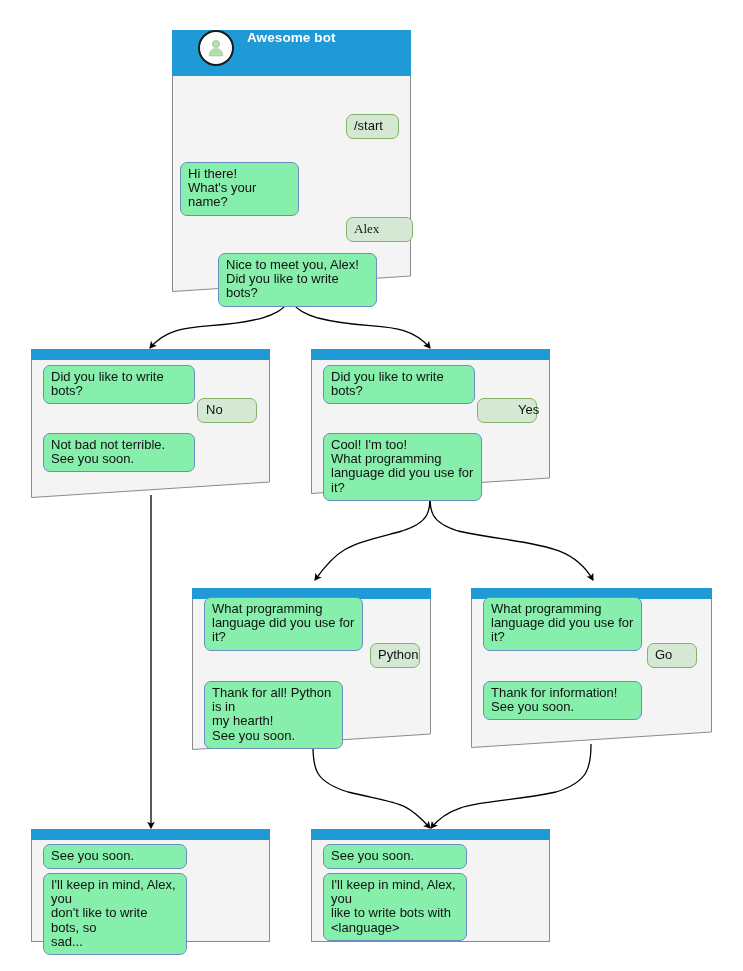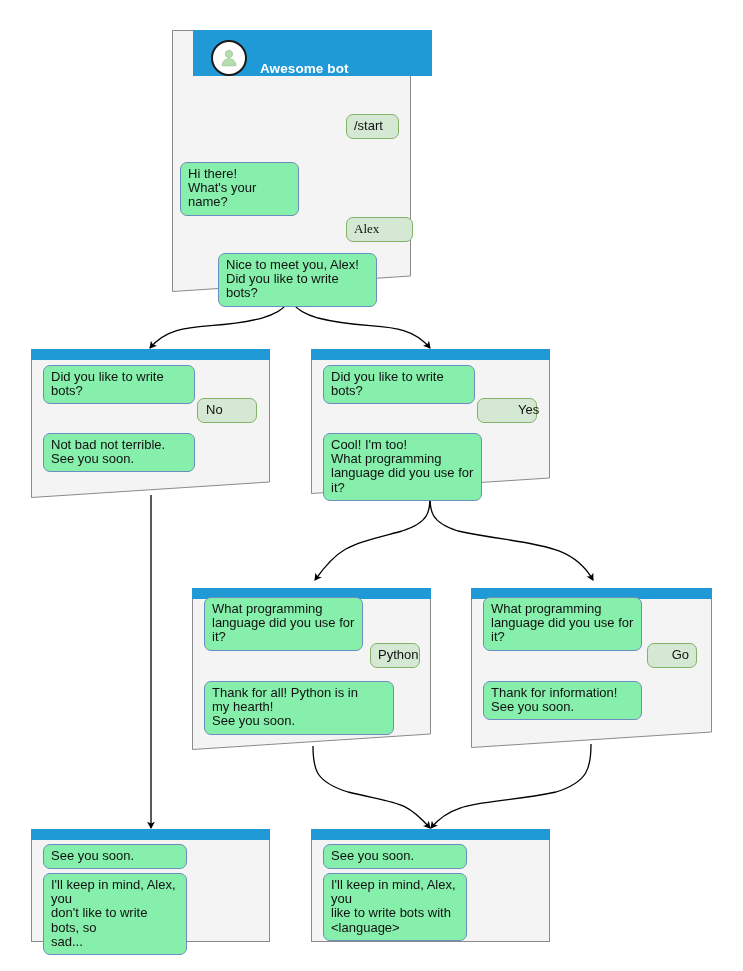--- a/index.html
+++ b/index.html
@@ -52,25 +52,24 @@
     pointer-events: none;
   }
   
   .hdr-full {
     position: absolute;
     left: 0; top: 0;
     width: 100%;
     height: 46px;
     background: #1f9ad6;
     display: flex;
-    align-items: flex-end;
-    box-sizing: border-box;
-    padding-left: 18px;
+    align-items: flex-start;
+    box-sizing: border-box;
+    padding-left: 26px;
     z-index: 3;
-    margin-left: 21px;
   }
   .hdr-thin {
     position: absolute;
     left: 0; top: 0;
     width: 100%;
     height: 11px;
     background: #1f9ad6;
     z-index: 3;
   }
   .avatar {
@@ -202,36 +201,36 @@
   <div class="card" style="left:192px; top:588px; width:239px; height:162px;">
     <svg class="card-edge" viewBox="0 0 239 162" preserveAspectRatio="none">
       <path d="M0.5,0.5 L238.5,0.5 L238.5,146 L0.5,161.5 Z" fill="#f4f4f4" stroke="#8a8a8a" stroke-width="1"></path>
     </svg>
     <div class="hdr-thin"></div>
 
     <div class="msgs" style="top:11px;">
       <div class="bubble bot" style="left:12px; top:-2px; width:159px;">What programming
 language did you use for it?</div>
       <div class="bubble user" style="left:178px; top:44px; width:50px;">Python</div>
-      <div class="bubble bot" style="left:12px; top:82px; width:190px;">Thank for all! Python is in
+      <div class="bubble bot" style="left:12px; top:82px; width:139px;">Thank for all! Python is in
 my hearth!
 See you soon.</div>
     </div>
   </div>
 
   <div class="card" style="left:471px; top:588px; width:241px; height:160px;">
     <svg class="card-edge" viewBox="0 0 241 160" preserveAspectRatio="none">
       <path d="M0.5,0.5 L240.5,0.5 L240.5,144 L0.5,159.5 Z" fill="#f4f4f4" stroke="#8a8a8a" stroke-width="1"></path>
     </svg>
     <div class="hdr-thin"></div>
 
     <div class="msgs" style="top:11px;">
       <div class="bubble bot" style="left:12px; top:-2px; width:159px;">What programming
 language did you use for it?</div>
-      <div class="bubble user" style="left:176px; top:44px; width:50px;text-align:right;">Go</div>
+      <div class="bubble user" style="left:176px; top:44px; width:50px;">Go</div>
       <div class="bubble bot" style="left:12px; top:82px; width:159px;">Thank for information!
 See you soon.</div>
     </div>
   </div>
 
   <div class="card" style="left:31px; top:829px; width:239px; height:113px;">
     <div class="card-shell"></div>
     <div class="hdr-thin"></div>
 
     <div class="msgs" style="top:11px;">

